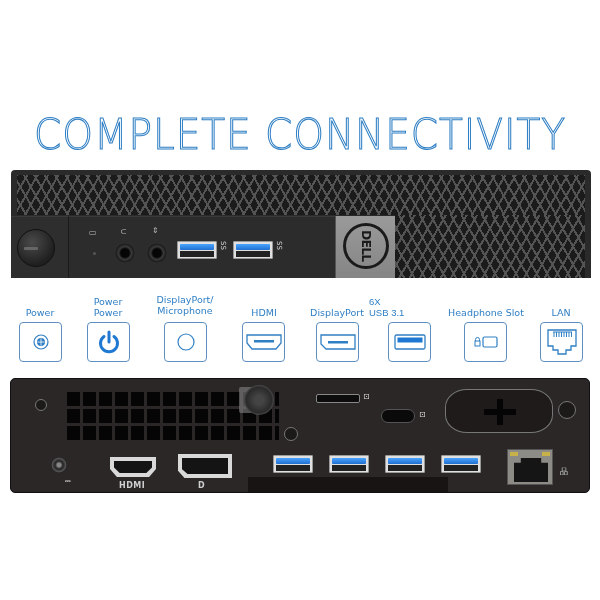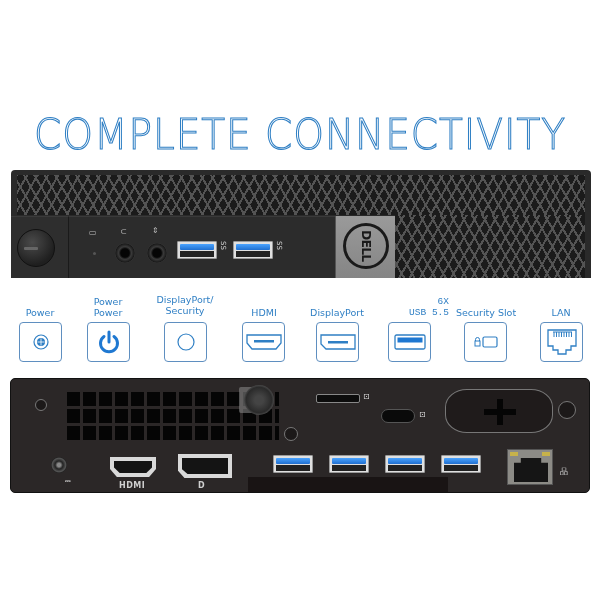--- a/index.html
+++ b/index.html
@@ -198,21 +198,21 @@
 </div>
 <div class="ic-box" style="left:87px;">
   <svg width="26" height="26" viewBox="0 0 26 26">
     <path d="M8 7.5 A8.5 8.5 0 1 0 18 7.5" fill="none" stroke="#1f78d1" stroke-width="3" stroke-linecap="round"></path>
     <line x1="13" y1="3" x2="13" y2="13" stroke="#1f78d1" stroke-width="3" stroke-linecap="round"></line>
   </svg>
 </div>
 
 <div style="position:absolute;left:145px;top:294px;width:80px;text-align:center;color:#2f7fc4;font-size:9.5px;line-height:11px;font-family:'DejaVu Sans',sans-serif;">
   <div>DisplayPort/</div>
-  <div>Security</div>
+  <div>Microphone</div>
 </div>
 <div class="ic-box" style="left:164px;">
   <svg width="22" height="22" viewBox="0 0 22 22">
     <circle cx="11" cy="11" r="8" fill="none" stroke="#2f7fc4" stroke-width="1.2"></circle>
   </svg>
 </div>
 
 <div class="ic-label" style="left:224px;top:307px;">HDMI</div>
 <div class="ic-box" style="left:242px;">
   <svg width="36" height="18" viewBox="0 0 36 18">
@@ -222,32 +222,32 @@
 </div>
 
 <div class="ic-label" style="left:297px;top:307px;">DisplayPort</div>
 <div class="ic-box" style="left:316px;">
   <svg width="36" height="18" viewBox="0 0 36 18">
     <path d="M1 2 H35 V16 H6 L1 11 Z" fill="none" stroke="#2f7fc4" stroke-width="1.3"></path>
     <rect x="8" y="8" width="20" height="2.5" fill="#2f7fc4"></rect>
   </svg>
 </div>
 
-<div style="position:absolute;left:369px;top:296px;width:80px;text-align:right;color:#2f7fc4;font-size:9.5px;line-height:11px;font-family:Liberation Mono, monospace;">
+<div style="position:absolute;left:369px;top:296px;width:80px;text-align:left;color:#2f7fc4;font-size:9.5px;line-height:11px;font-family:Liberation Sans, sans-serif;">
   <div>6X</div>
-  <div>USB 5.5</div>
+  <div>USB 3.1</div>
 </div>
 <div class="ic-box" style="left:388px;">
   <svg width="32" height="16" viewBox="0 0 32 16">
     <rect x="1" y="1" width="30" height="14" rx="1.5" fill="none" stroke="#2f7fc4" stroke-width="1.3"></rect>
     <rect x="3.5" y="3.5" width="25" height="5" fill="#1f78d1"></rect>
   </svg>
 </div>
 
-<div class="ic-label" style="left:446px;top:307px;">Security Slot</div>
+<div class="ic-label" style="left:446px;top:307px;">Headphone Slot</div>
 <div class="ic-box" style="left:464px;">
   <svg width="26" height="14" viewBox="0 0 26 14">
     <path d="M2.5 6 V4.5 a2 2 0 0 1 4 0 V6" fill="none" stroke="#2f7fc4" stroke-width="1"></path>
     <rect x="2" y="6" width="5" height="5" fill="none" stroke="#2f7fc4" stroke-width="1"></rect>
     <rect x="10" y="2" width="14" height="10" rx="1.5" fill="none" stroke="#2f7fc4" stroke-width="1.2"></rect>
   </svg>
 </div>
 
 <div class="ic-label" style="left:521px;top:307px;">LAN</div>
 <div class="ic-box" style="left:540px;">

